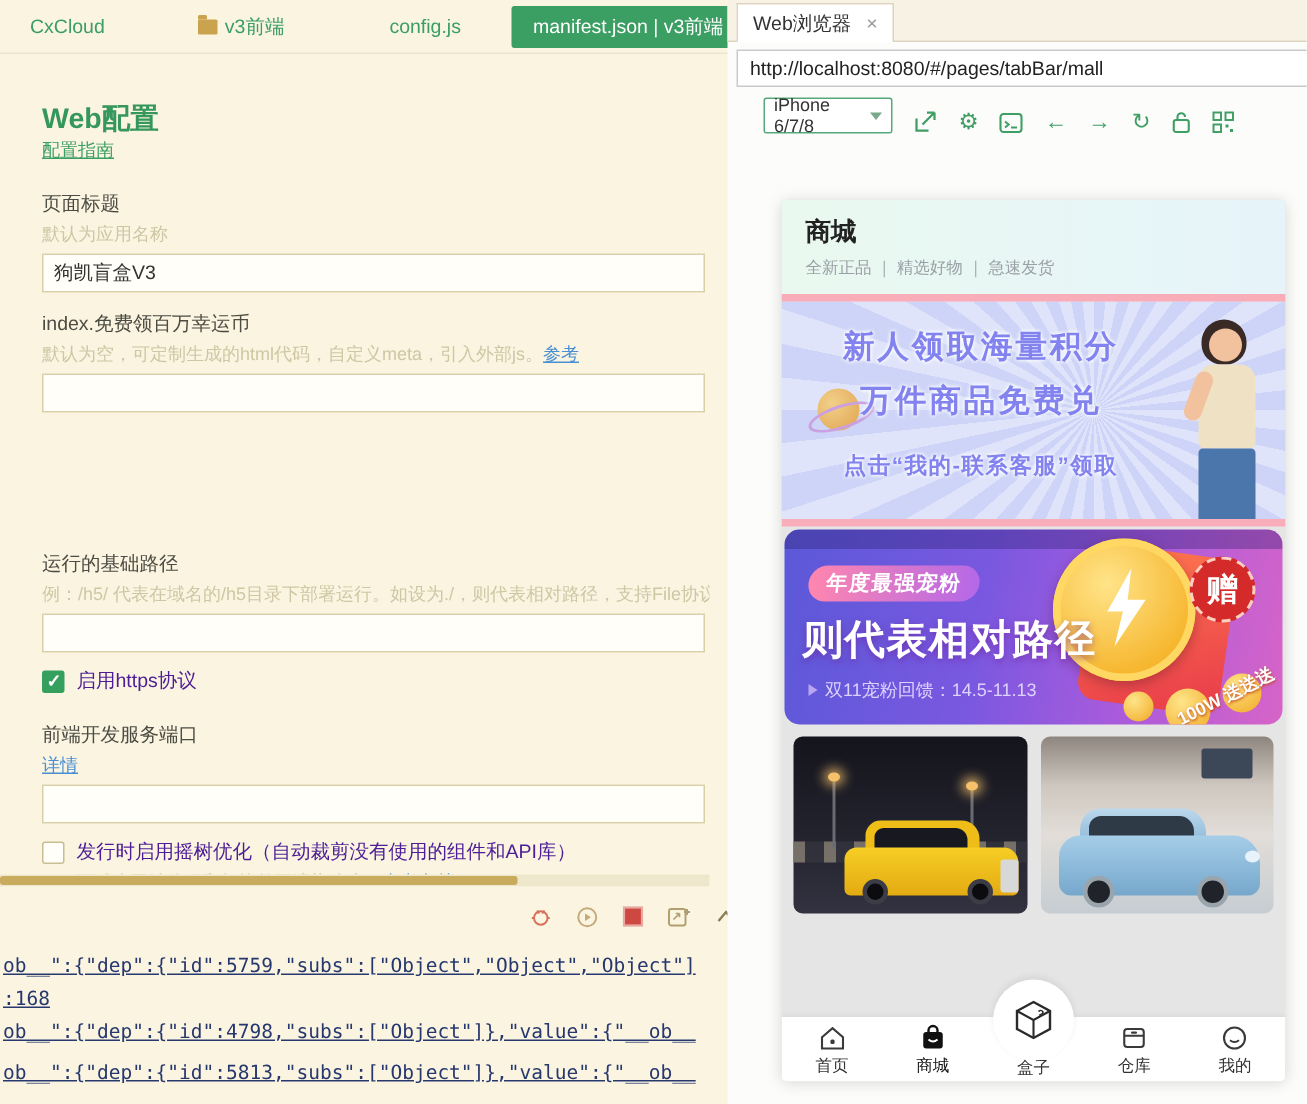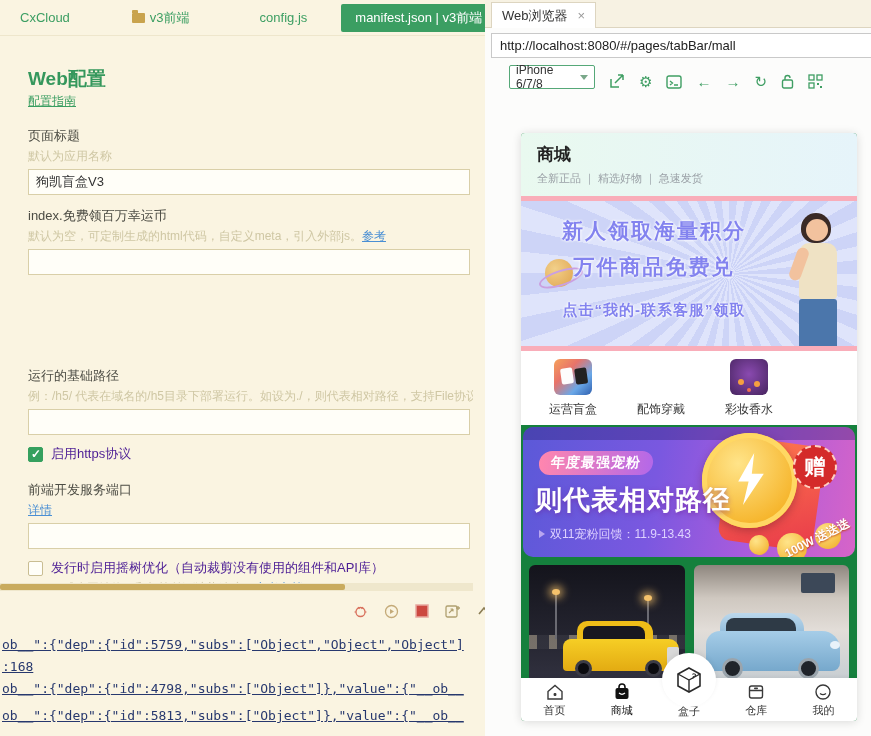--- a/index.html
+++ b/index.html
@@ -50,21 +50,21 @@
   .btab { position:absolute; left:6px; top:2px; height:26px; background:#fff; border:1px solid #ddd5c0; border-bottom:none; display:flex; align-items:center; gap:10px; padding:0 10px; font-size:13px; color:#333; }
   .btab-close { color:#999; font-size:13px; cursor:pointer; }
   .urlbar { position:absolute; top:33px; left:6px; right:8px; height:25px; background:#fff; border:1px solid #c9c9c9; font-size:13px; color:#222; padding:0 8px; outline:none; font-family:"Liberation Sans",sans-serif; }
   .btoolbar { position:absolute; top:63px; left:6px; right:8px; height:26px; display:flex; align-items:flex-end; gap:14px;padding-left:18px; }
   .device-select { width:86px; height:24px; border:1px solid #55a878; border-radius:2px; background:#fff; display:flex; align-items:center; justify-content:space-between; padding:0 6px; font-size:12px; color:#333; cursor:pointer; }
   .caret { width:0; height:0; border-left:4px solid transparent; border-right:4px solid transparent; border-top:5px solid #7aa88a; }
   .gicon { color:#3f9e63; font-size:15px; line-height:1; cursor:pointer; display:flex; align-items:center; }
   .gicon svg { display:block; }
 
   
-  .phone { position:absolute; left:36px; top:133px; width:336px; height:588px; background:#15803d; border-radius:4px; box-shadow:0 1px 10px rgba(0,0,0,.14); overflow:hidden; }
+  .phone { position:absolute; left:36px; top:133px; width:336px; height:588px; background:#e5e5e5; border-radius:4px; box-shadow:0 1px 10px rgba(0,0,0,.14); overflow:hidden; }
   .m-header { height:63px; background:linear-gradient(90deg,#e9f9ef,#e6f4fa); padding:10px 16px 0; }
   .m-title { font-size:17px; font-weight:bold; color:#222; }
   .m-sub { font-size:11px; color:#9aa0a6; margin-top:5px; }
 
   .banner1 { position:relative; height:155px; border-top:5px solid #f9adb9; border-bottom:5px solid #f9adb9; background:repeating-conic-gradient(from 0deg at 62% 50%, #cdd4f7 0deg 6deg, #dfe4fb 6deg 12deg); overflow:hidden; cursor:pointer; }
   .b1-text { position:absolute; left:0; right:70px; top:16px; text-align:center; color:#8383ef; font-weight:bold; text-shadow:0 0 3px #fff,0 0 3px #fff; }
   .b1-l1 { font-size:21px; letter-spacing:2px; }
   .b1-l2 { font-size:21px; letter-spacing:2px; margin-top:8px; }
   .b1-l3 { font-size:15px; margin-top:20px; letter-spacing:1px; }
   .saturn { position:absolute; left:24px; top:58px; width:28px; height:28px; background:radial-gradient(circle at 35% 35%, #f2d08a,#dfa34e); border-radius:50%; }
@@ -308,47 +308,33 @@
             <div class="arm"></div>
             <div class="jeans"></div>
         </div>
         <div class="b1-text">
           <div class="b1-l1">新人领取海量积分</div>
           <div class="b1-l2">万件商品免费兑</div>
           <div class="b1-l3">点击“我的-联系客服”领取</div>
         </div>
       </div>
 
-      <div class="cats">
-        <div class="cat">
-          <div class="cat-ico c1"></div>
-          <div class="cat-label">运营盲盒</div>
-        </div>
-        <div class="cat">
-          <div class="cat-ico c2"></div>
-          <div class="cat-label">配饰穿戴</div>
-        </div>
-        <div class="cat">
-          <div class="cat-ico c3"></div>
-          <div class="cat-label">彩妆香水</div>
-        </div>
-      </div>
 
       <div class="banner2">
         <div class="b2-topstrip"></div>
         <div class="b2-redbox"></div>
         <div class="b2-coin"></div>
         <div class="b2-bolt"></div>
         <div class="b2-gift">赠</div>
         <div class="b2-coin-s" style="right:14px; bottom:8px; width:26px; height:26px;"></div>
         <div class="b2-coin-s" style="right:48px; bottom:-6px; width:30px; height:30px;"></div>
         <div class="b2-coin-s" style="right:86px; bottom:2px; width:20px; height:20px;"></div>
         <div class="b2-badge">年度最强宠粉</div>
         <div class="b2-title">则代表相对路径</div>
-        <div class="b2-sub">双11宠粉回馈：11.9-13.43</div>
+        <div class="b2-sub">双11宠粉回馈：14.5-11.13</div>
         <div class="b2-corner">100W 送送送</div>
       </div>
 
       <div class="cars">
         <div class="car-card night">
           <div class="fence"></div>
           <div class="lamp" style="left:26px; top:28px;"></div>
           <div class="lamp" style="left:118px; top:34px;"></div>
           <div class="ycar-roof"></div>
             <div class="ycar-win"></div>

